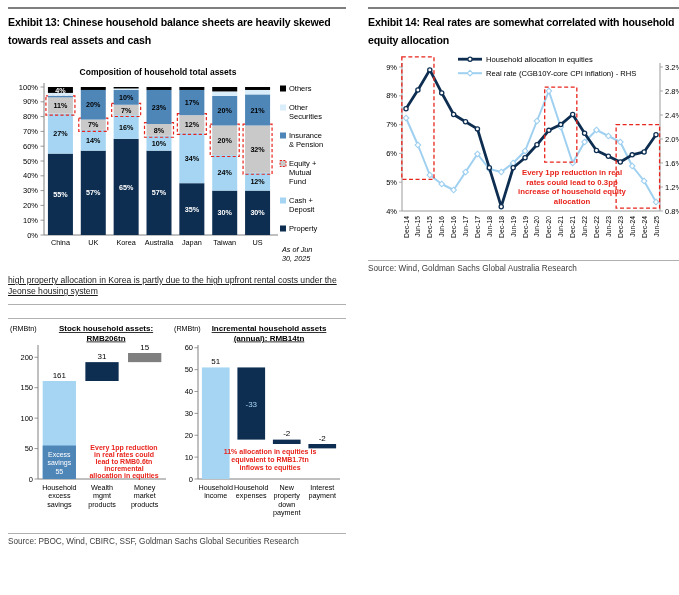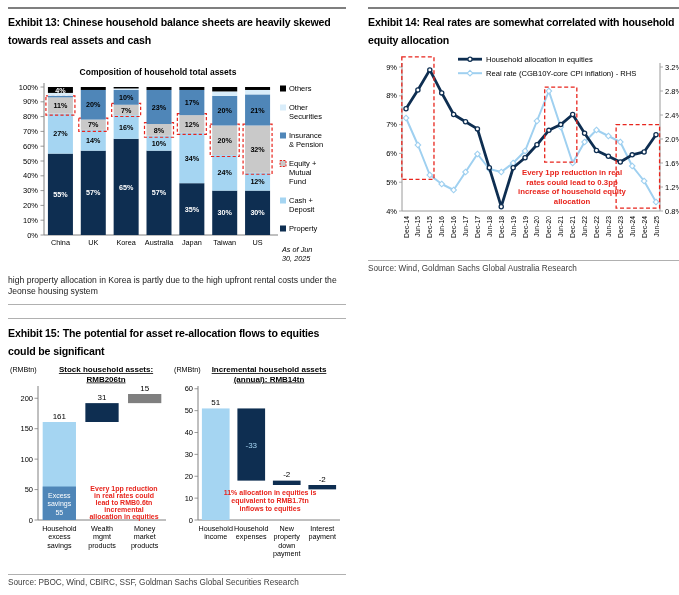--- a/index.html
+++ b/index.html
@@ -6,21 +6,21 @@
   .page{position:relative;width:679px;height:595px;background:#fff;overflow:hidden;}
   .col{position:absolute;top:0;}
   .col-left{left:8px;width:338px;}
   .col-right{left:368px;width:326px;}
   .rule{border:0;border-top:1px solid #b0b0b0;margin:0;}
   .rule-top{border-top:2px solid #7f7f7f;margin-top:7px;}
   .mt7{margin-top:7px;} .mt13{margin-top:13px;} .mt3{margin-top:3px;} .mt0{margin-top:0;}
   h2.ex-title{font-size:10.6px;font-weight:bold;line-height:18px;margin:4px 0 0;letter-spacing:-0.15px;}
   .chart{margin-top:16px;}
   .chart-ex14{margin-top:4px;}
-  p.note{font-size:8.6px;line-height:11px;margin:6px 0 0;color:#1a1a1a;}
+  p.note{font-size:8.6px;line-height:11px;margin:6px 0 0;color:#1a1a1a;text-decoration:underline;}
   p.source{font-size:8.2px;line-height:10.5px;margin:3px 0 0;color:#3d3d3d;}
   .charts-row{display:flex;margin-top:2px;align-items:flex-end;}
   svg{display:block;}
   svg text{font-family:"Liberation Sans",sans-serif;}
 </style>
 </head>
 <body>
 
 <div class="page">
 
@@ -152,21 +152,20 @@
           <text x="281" y="147" font-size="7.5">Deposit</text>
           <rect x="272" y="160.5" width="6" height="6" fill="#0e2e51"></rect>
           <text x="281" y="166" font-size="7.5">Property</text>
           <text x="274" y="187" font-size="7.3" font-style="italic">As of Jun</text>
           <text x="274" y="196" font-size="7.3" font-style="italic">30, 2025</text>
         </svg>
       </div>
     <p class="note">high property allocation in Korea is partly due to the high upfront rental costs under the Jeonse housing system</p>
     <hr class="rule mt7">
     <hr class="rule mt13">
-    <h2 class="ex-title" style="margin-top:5px;">Exhibit 15: The potential for asset re-allocation flows to equities could be significant</h2>
     <div class="charts-row">
       <div id="chart-ex15a">
           <svg width="164" height="212" viewBox="0 0 164 212">
             <text x="2" y="10" font-size="7.2">(RMBtn)</text>
             <text x="98" y="10" text-anchor="middle" font-size="8" font-weight="bold" text-decoration="underline">Stock household assets:</text>
             <text x="98" y="19.5" text-anchor="middle" font-size="8" font-weight="bold" text-decoration="underline">RMB206tn</text>
             <text x="25" y="160.5" text-anchor="end" font-size="7.5">0</text>
             <line x1="26.5" y1="158" x2="30" y2="158" stroke="#808080" stroke-width="0.8"></line>
             <text x="25" y="130.06521739130434" text-anchor="end" font-size="7.5">50</text>
             <line x1="26.5" y1="127.56521739130434" x2="30" y2="127.56521739130434" stroke="#808080" stroke-width="0.8"></line>

